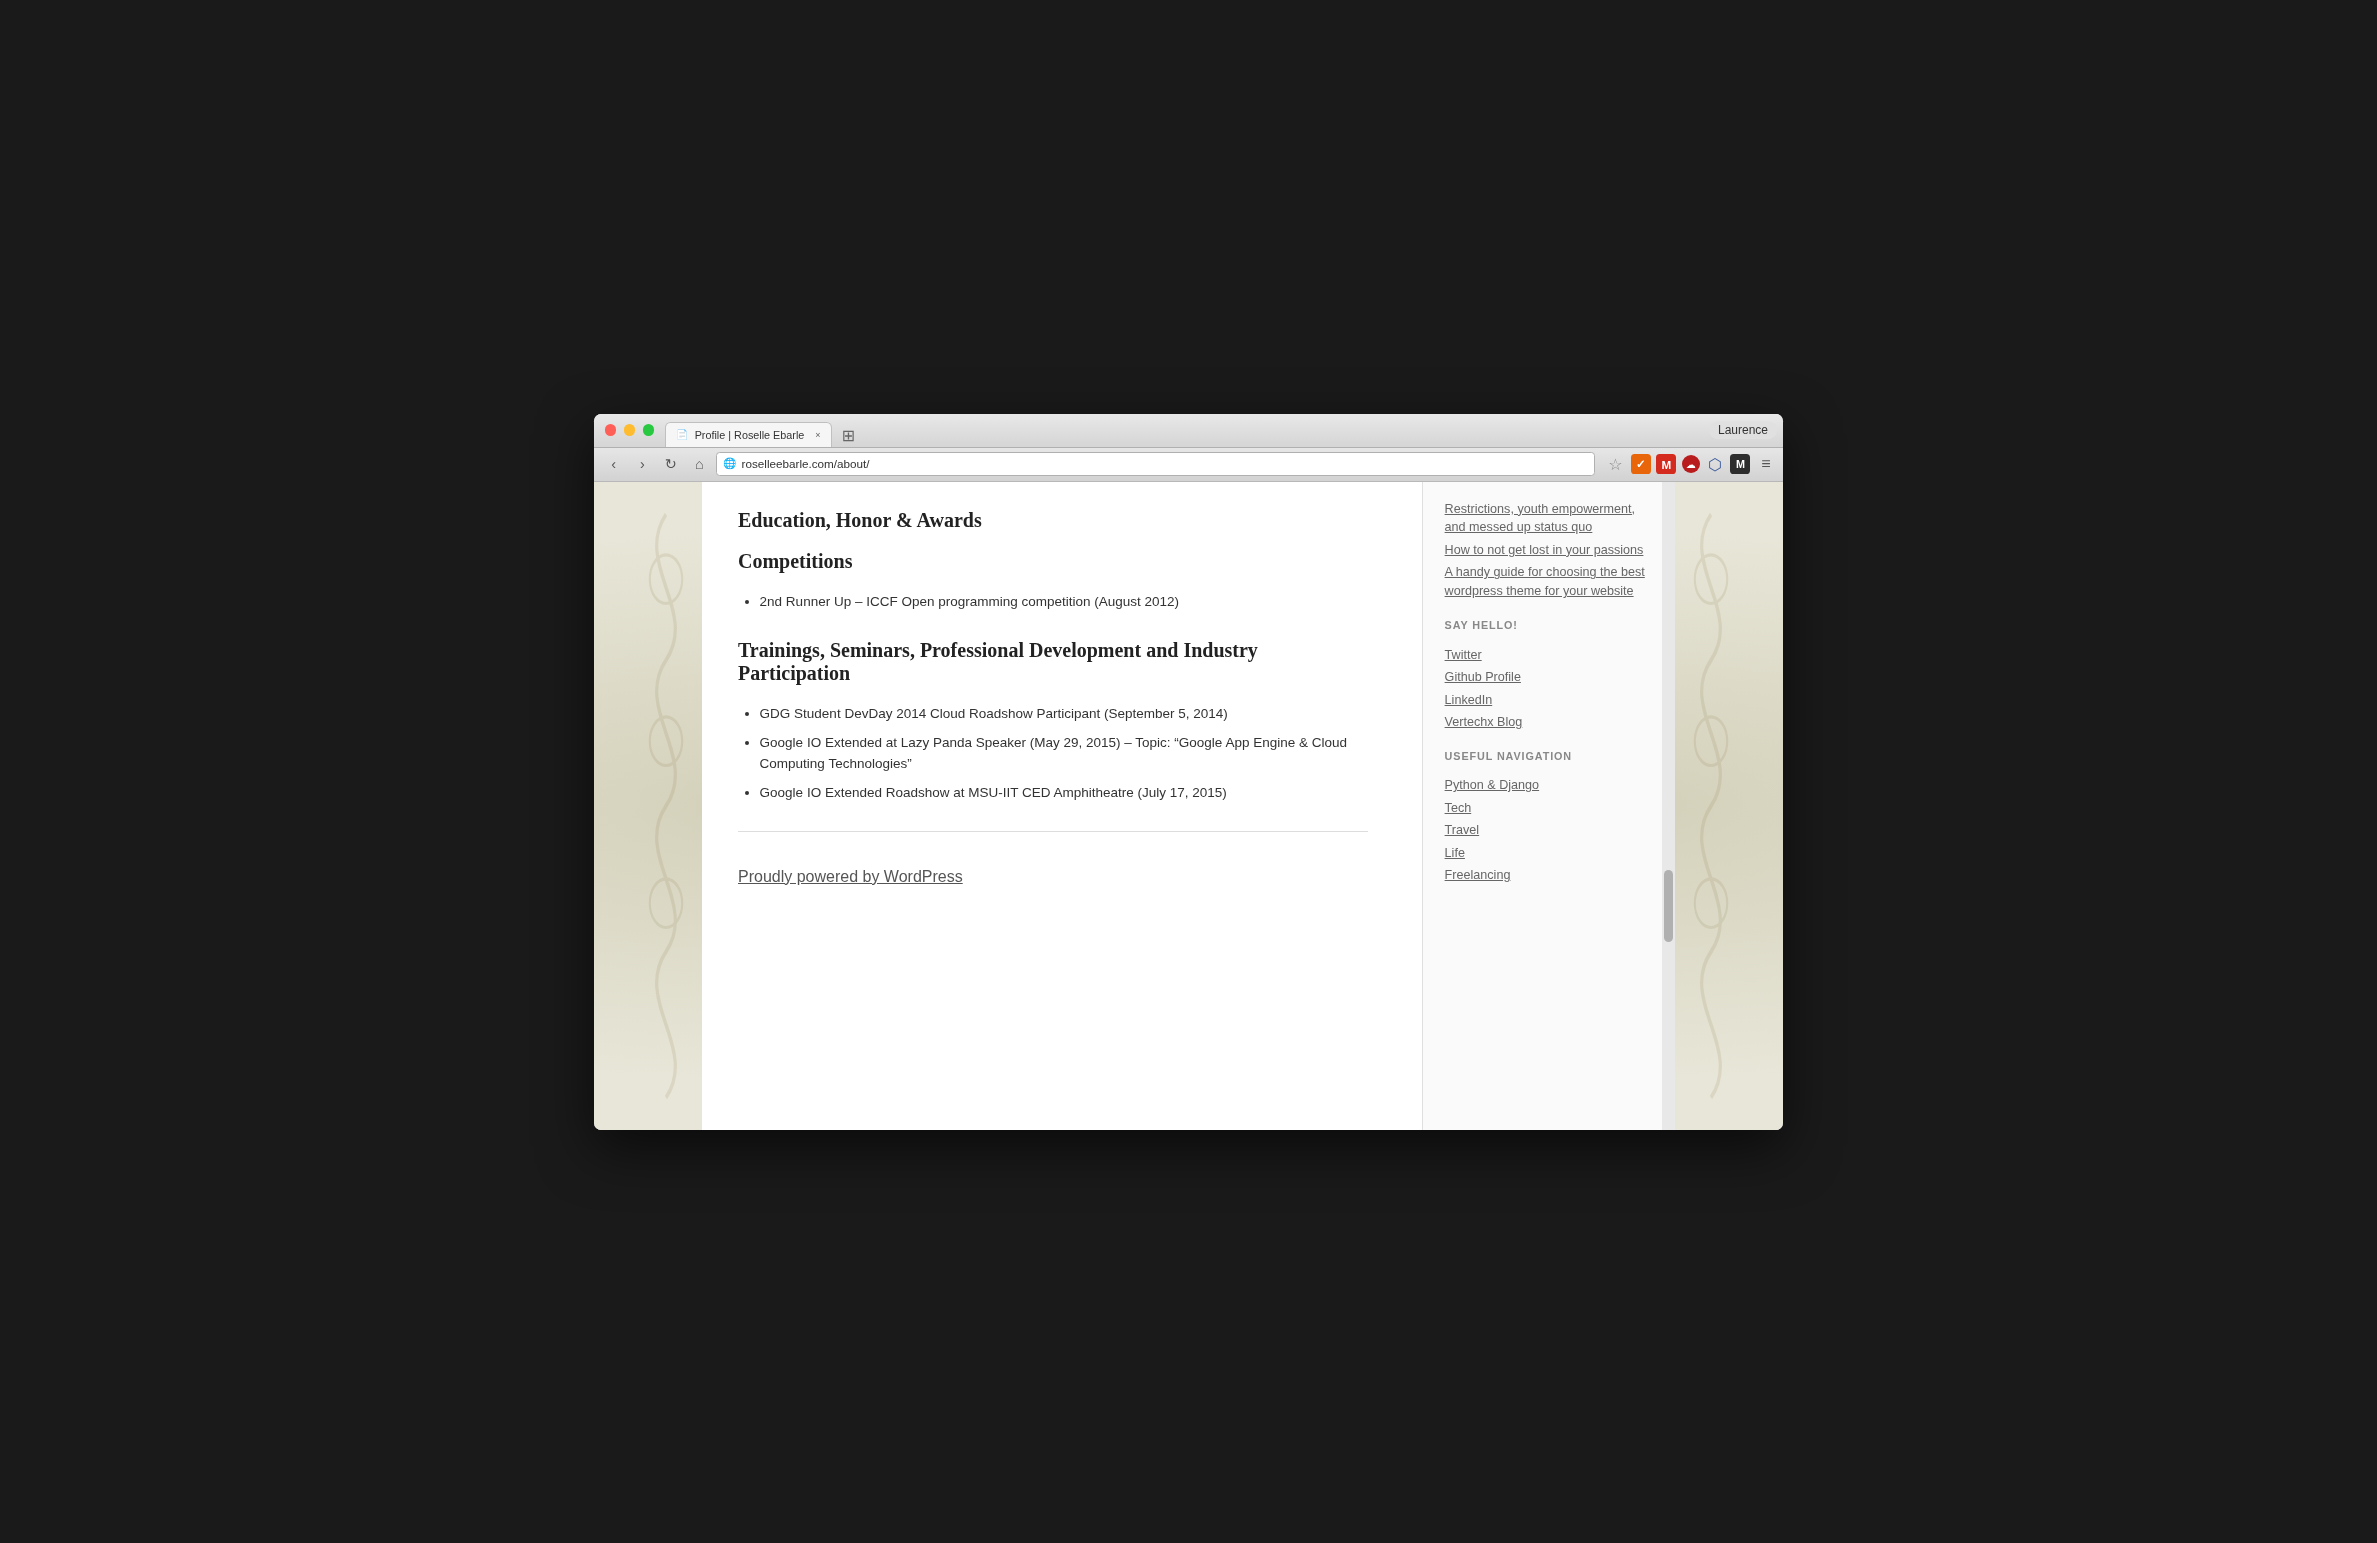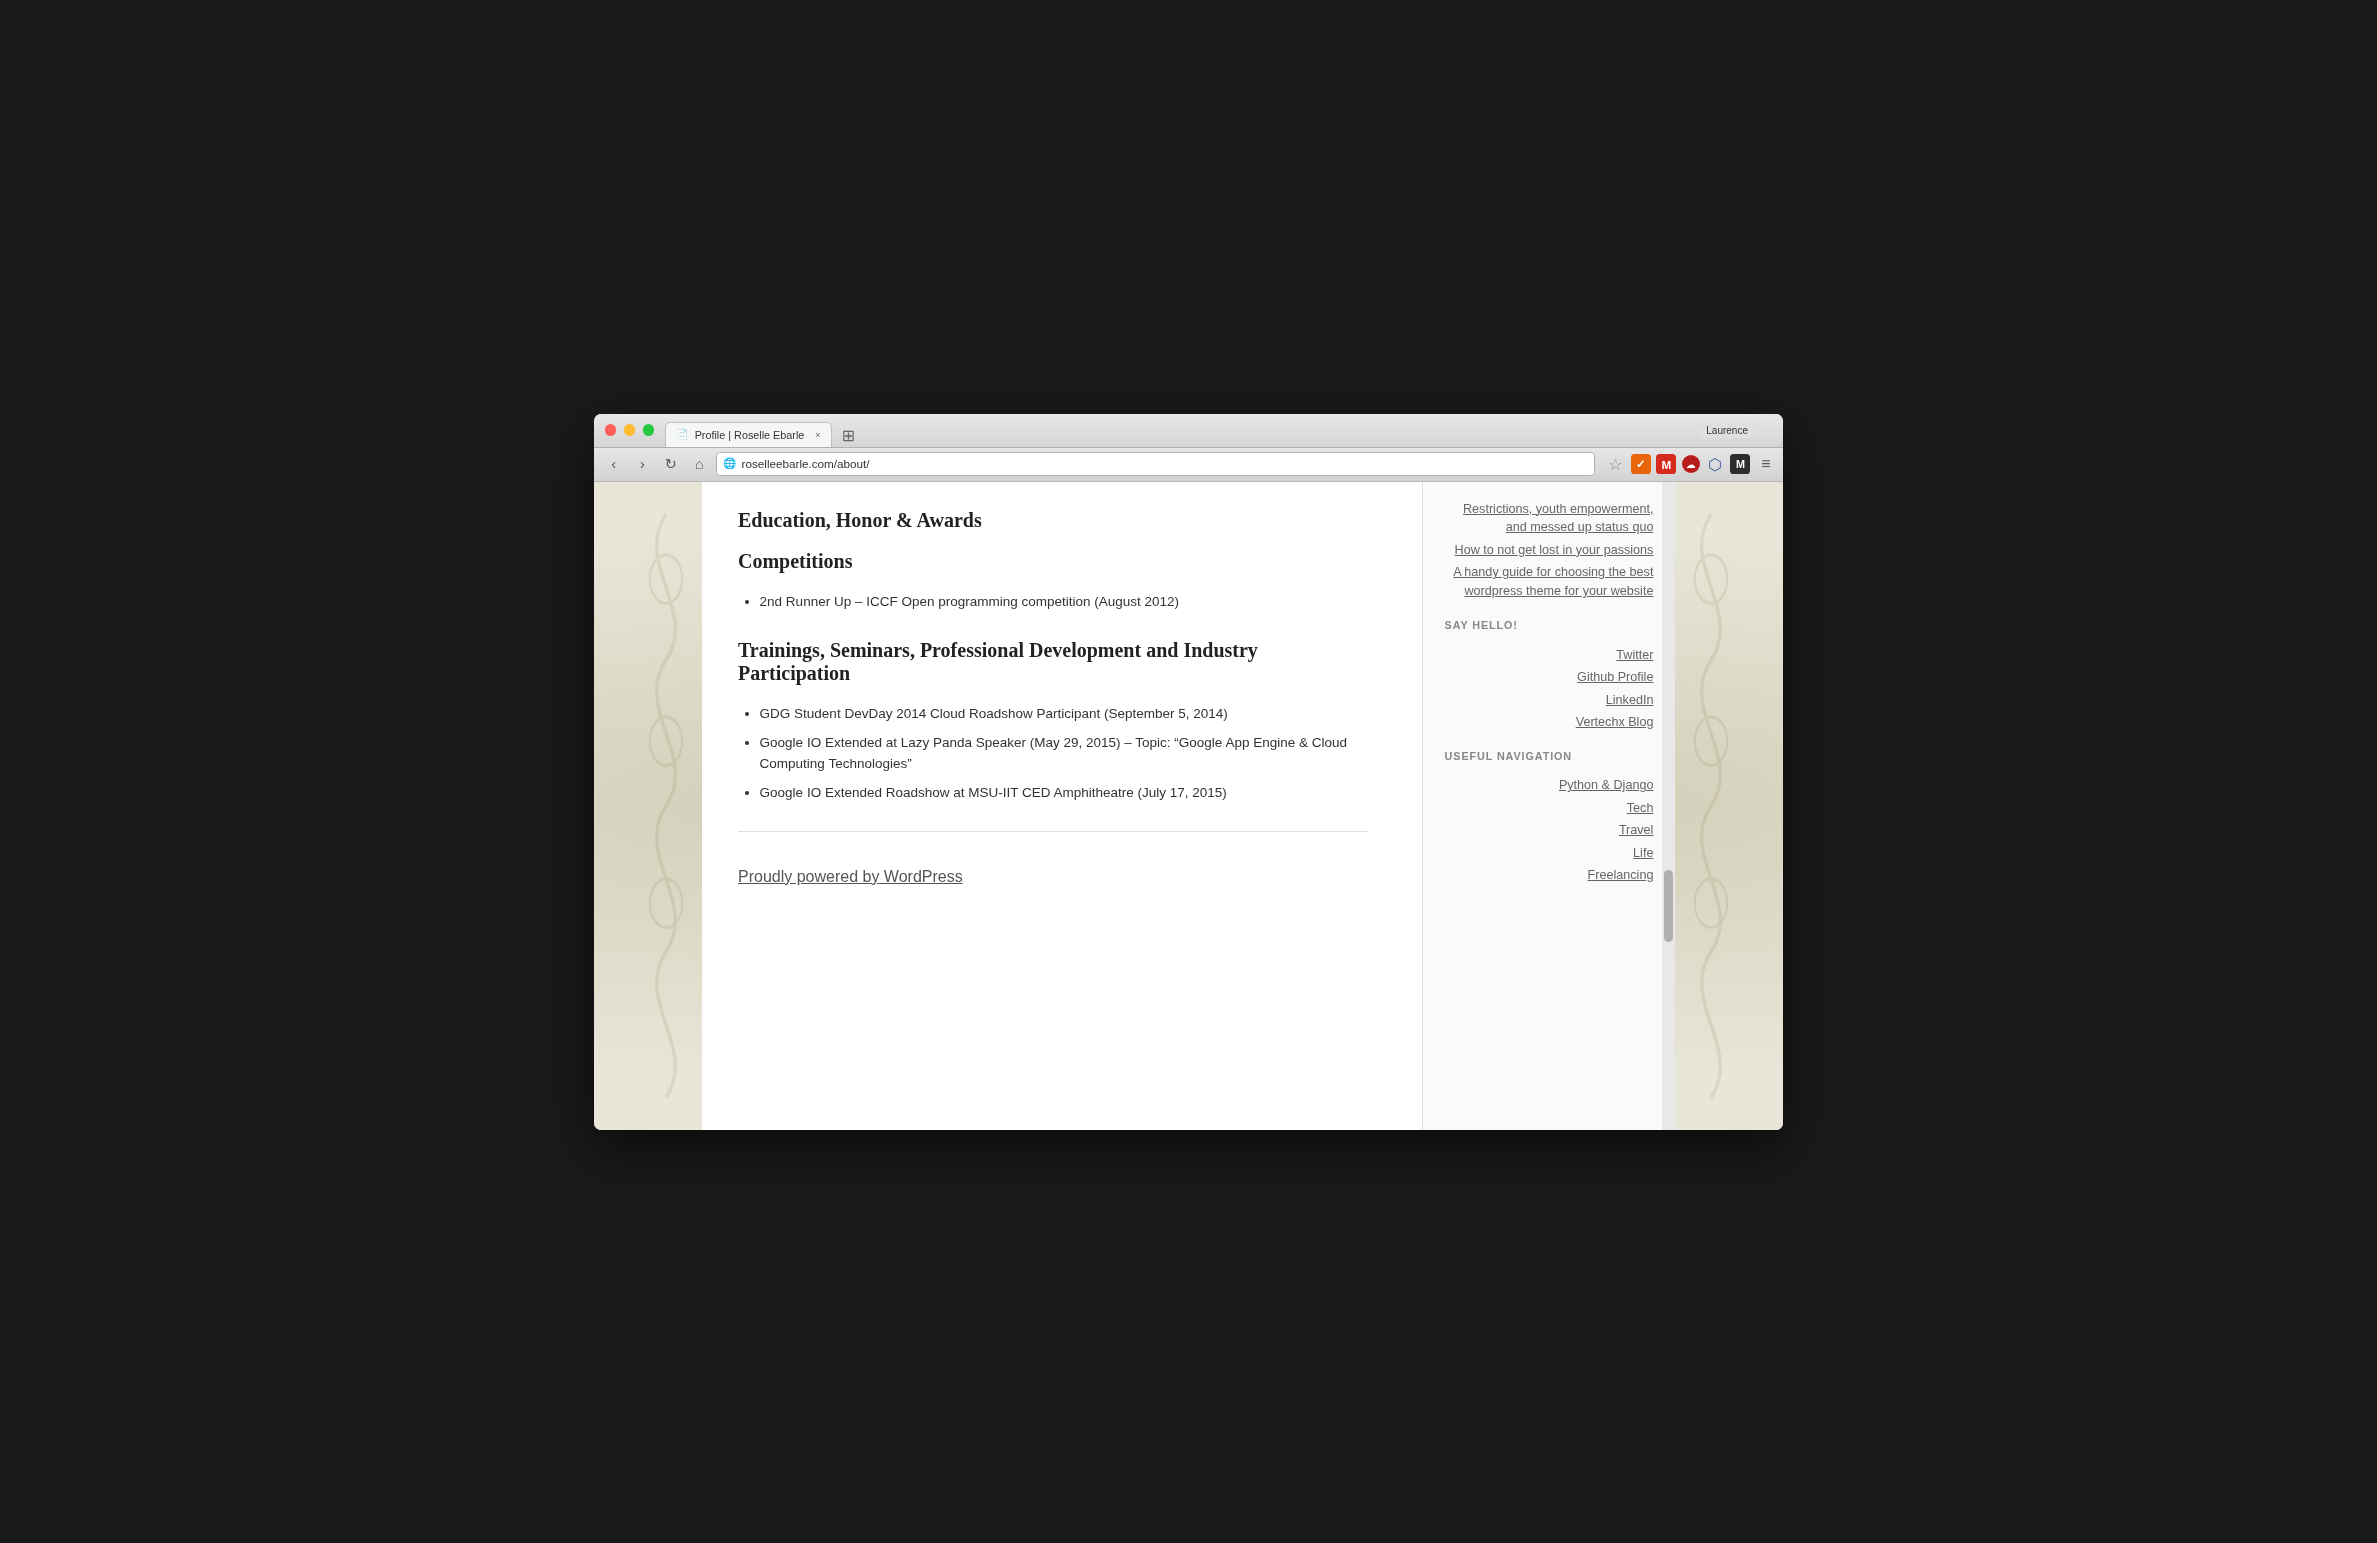--- a/index.html
+++ b/index.html
@@ -105,24 +105,24 @@
       color: #666;
       font-size: 16px;
       margin-left: 3.6px;
       display: flex;
       align-items: center;
       justify-content: center;
     }
 
     .user-label {
       position: absolute;
-      right: 26px;
+      right: 6px;
       top: 50%;
       transform: translateY(-50%);
-      font-size: 10px;
+      font-size: 12px;
       color: #333;
       background: #e0e0e0;
       padding: 1.8px 9px;
       border-radius: 9px;
     }
 
     
     .toolbar {
       background: linear-gradient(to bottom, #e6e6e6, #d2d2d2);
       height: 34px;
@@ -279,21 +279,20 @@
     }
 
     .sidebar-link {
       display: block;
       color: #666;
       text-decoration: underline;
       font-size: 12.6px;
       line-height: 1.5;
       margin-bottom: 3.6px;
       cursor: pointer;
-      text-align: right;
     }
 
     .scrollbar-track {
       position: absolute;
       right: 0;
       top: 0;
       width: 12.6px;
       height: 100%;
       background: #e8e8e8;
     }

